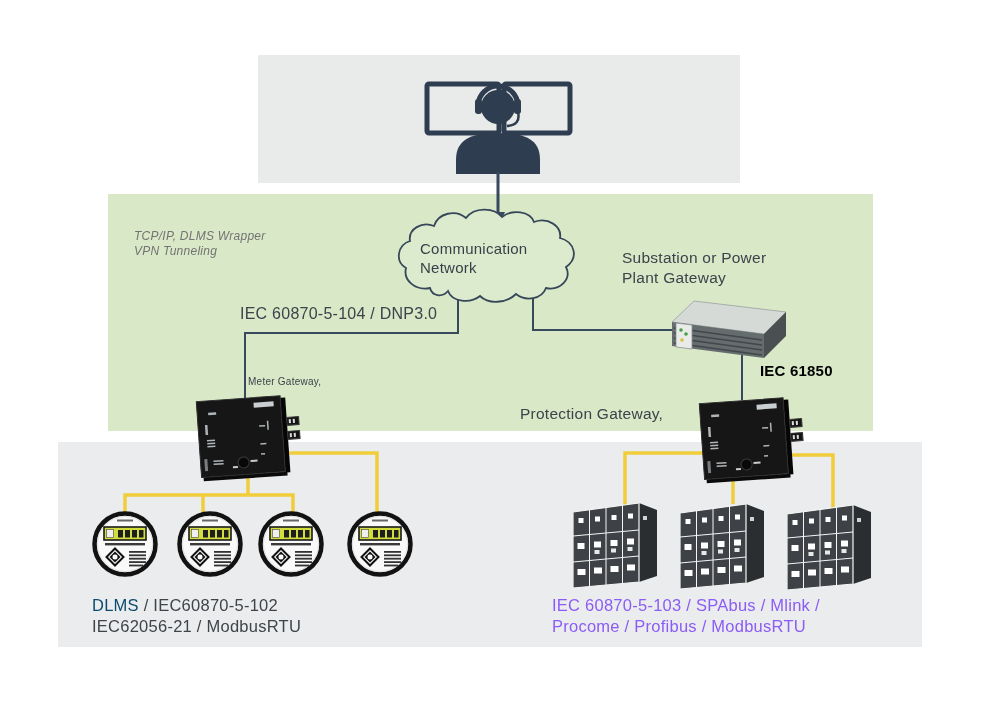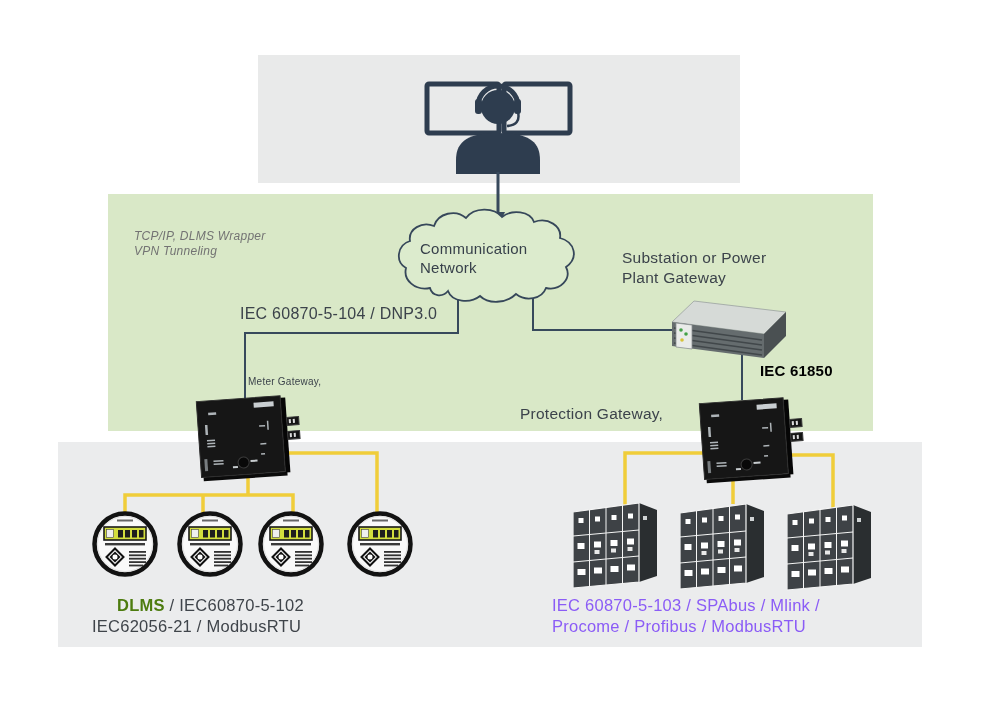--- a/index.html
+++ b/index.html
@@ -16,21 +16,21 @@
   .lbl.c{}
   .lbl-tcp{left:134px;top:229px;font-size:12px;font-style:italic;color:#737373;}
   .lbl-iec104{left:240px;top:304px;width:220px;font-size:16px;}
   .lbl-cloud{left:420px;top:239px;width:140px;font-size:15px;color:#37404a;}
   .lbl-substation{left:622px;top:248px;width:190px;font-size:15.5px;}
   .lbl-metergw{left:248px;top:376px;width:180px;font-size:10px;}
   .lbl-protgw{left:520px;top:376px;width:190px;font-size:15.5px;margin-top:28px;}
   .lbl-iec61850{left:760px;top:361px;width:110px;font-size:15px;font-weight:700;color:#000000;letter-spacing:.2px;}
   .lbl-bl{left:92px;top:595px;width:326px;font-size:16.5px;color:#3f444a;}
   .lbl-br{left:552px;top:595px;width:360px;font-size:16.5px;color:#8b5cf6;}
-  .lbl .b{font-weight:700;color:#4d7c0f;margin-left:25px;}
+  .lbl .b{font-weight:400;color:#0c4a6e;}
 </style>
 </head>
 <body>
 
 <div class="canvas">
 
   <div class="panel panel-top"></div>
   <div class="panel panel-green"></div>
   <div class="panel panel-bottom"></div>
 

